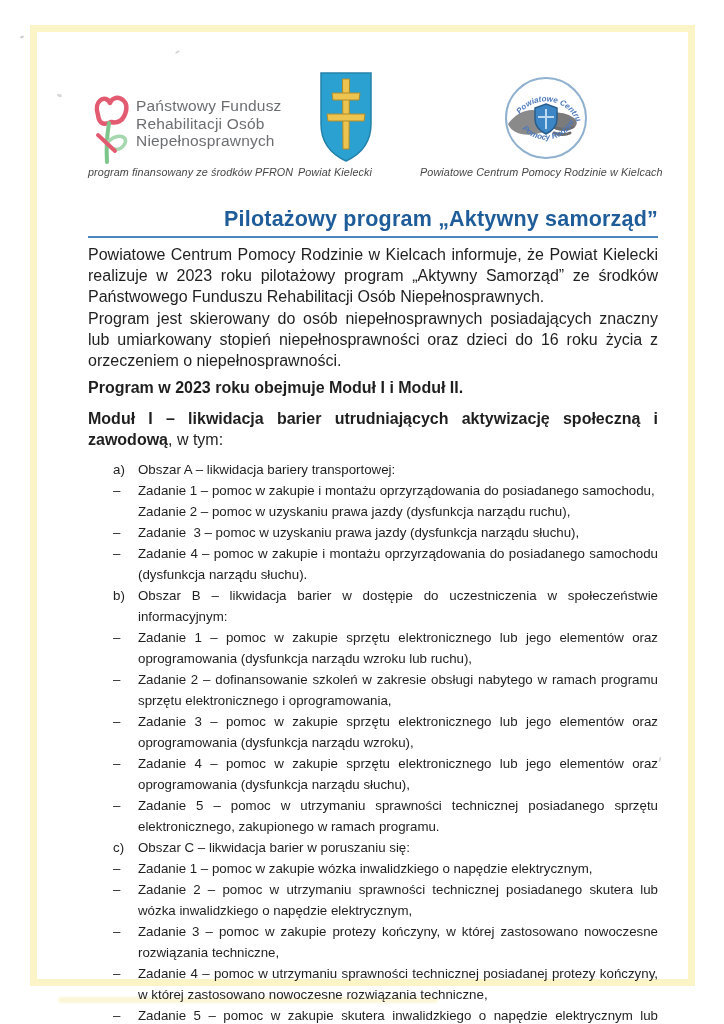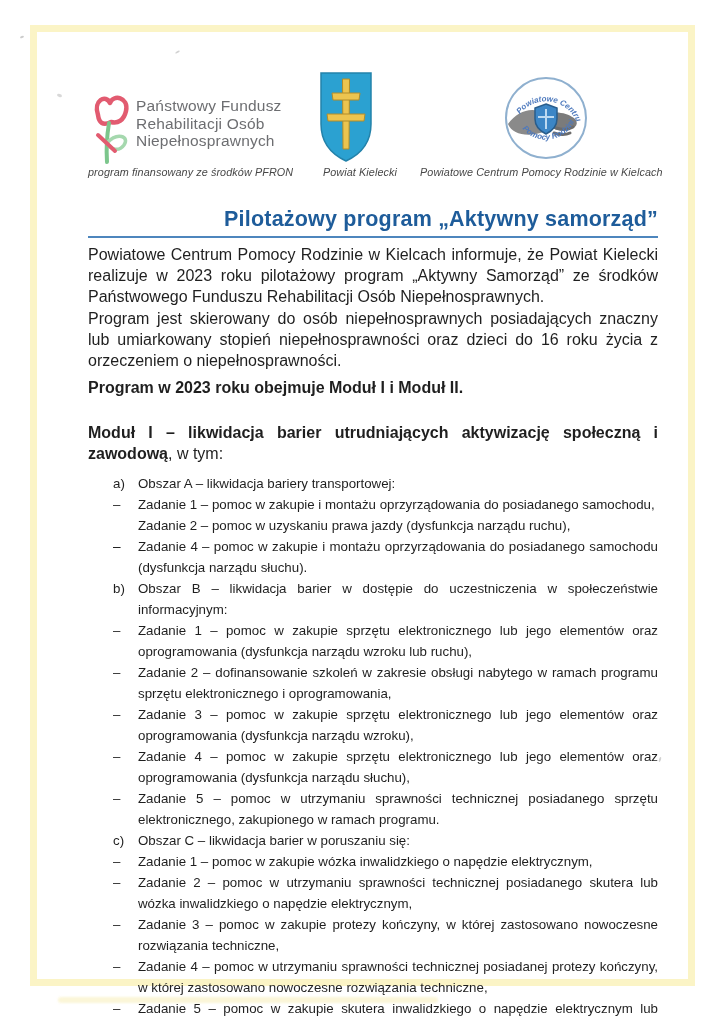--- a/index.html
+++ b/index.html
@@ -42,38 +42,38 @@
     white-space:pre-line; letter-spacing:.2px; font-weight:500;
   }
   .coa-logo  { position:absolute; left:232px; top:72px; }
   .pcpr-logo { position:absolute; left:416px; top:76px; }
   .caption {
     position:absolute; top:166px;
     font-style:italic; font-size:10.8px; color:#474747; letter-spacing:.1px;
     white-space:nowrap;
   }
   .cap-pfron  { left:0; }
-  .cap-powiat { left:212px; width:120px; text-align:center; }
+  .cap-powiat { left:187px; width:120px; text-align:center; }
   .cap-pcpr   { left:332px; width:210px; text-align:center; }
 
   
   h1.doc-title {
     margin:17px 0 0 0; padding:0;
     text-align:right;
     font-size:21.5px; font-weight:bold;
     color:#1e5c9a; letter-spacing:.2px;
   }
   .title-rule { border:0; border-top:2px solid #4d86bd; margin:4px 0 0 0; }
 
   
   .body-text { text-align:justify; font-size:16px; line-height:21px; margin:0; }
   p.intro-1 { margin-top:6px; }
   p.intro-2 { margin-top:1px; }
   p.scope-line { font-weight:bold; margin-top:6px; }
-  p.mod-heading { margin-top:24px; }
+  p.mod-heading { margin-top:10px; }
   p.mod-heading b { font-weight:bold; }
 
   
   .task-list { margin-top:9px; }
   .item {
     position:relative; padding-left:50px;
     text-align:justify; font-size:13.3px; line-height:21px;
   }
   .item .marker { position:absolute; left:25px; top:0; }
   .item .txt { white-space:pre-line; }
@@ -157,20 +157,21 @@
         </div>
 
         <div class="item">
           <span class="marker">–</span>
           <span class="txt">Zadanie 1 – pomoc w zakupie i montażu oprzyrządowania do posiadanego samochodu,
 Zadanie 2 – pomoc w uzyskaniu prawa jazdy (dysfunkcja narządu ruchu),</span>
         </div>
 
         <div class="item">
           <span class="marker">–</span>
+          <span class="txt">Zadanie &nbsp;3 – pomoc w uzyskaniu prawa jazdy (dysfunkcja narządu słuchu),</span>
         </div>
 
         <div class="item">
           <span class="marker">–</span>
           <span class="txt">Zadanie 4 – pomoc w zakupie i montażu oprzyrządowania do posiadanego samochodu (dysfunkcja narządu słuchu).</span>
         </div>
 
         <div class="item">
           <span class="marker">b)</span>
           <span class="txt">Obszar B – likwidacja barier w dostępie do uczestniczenia w&nbsp;społeczeństwie informacyjnym:</span>

